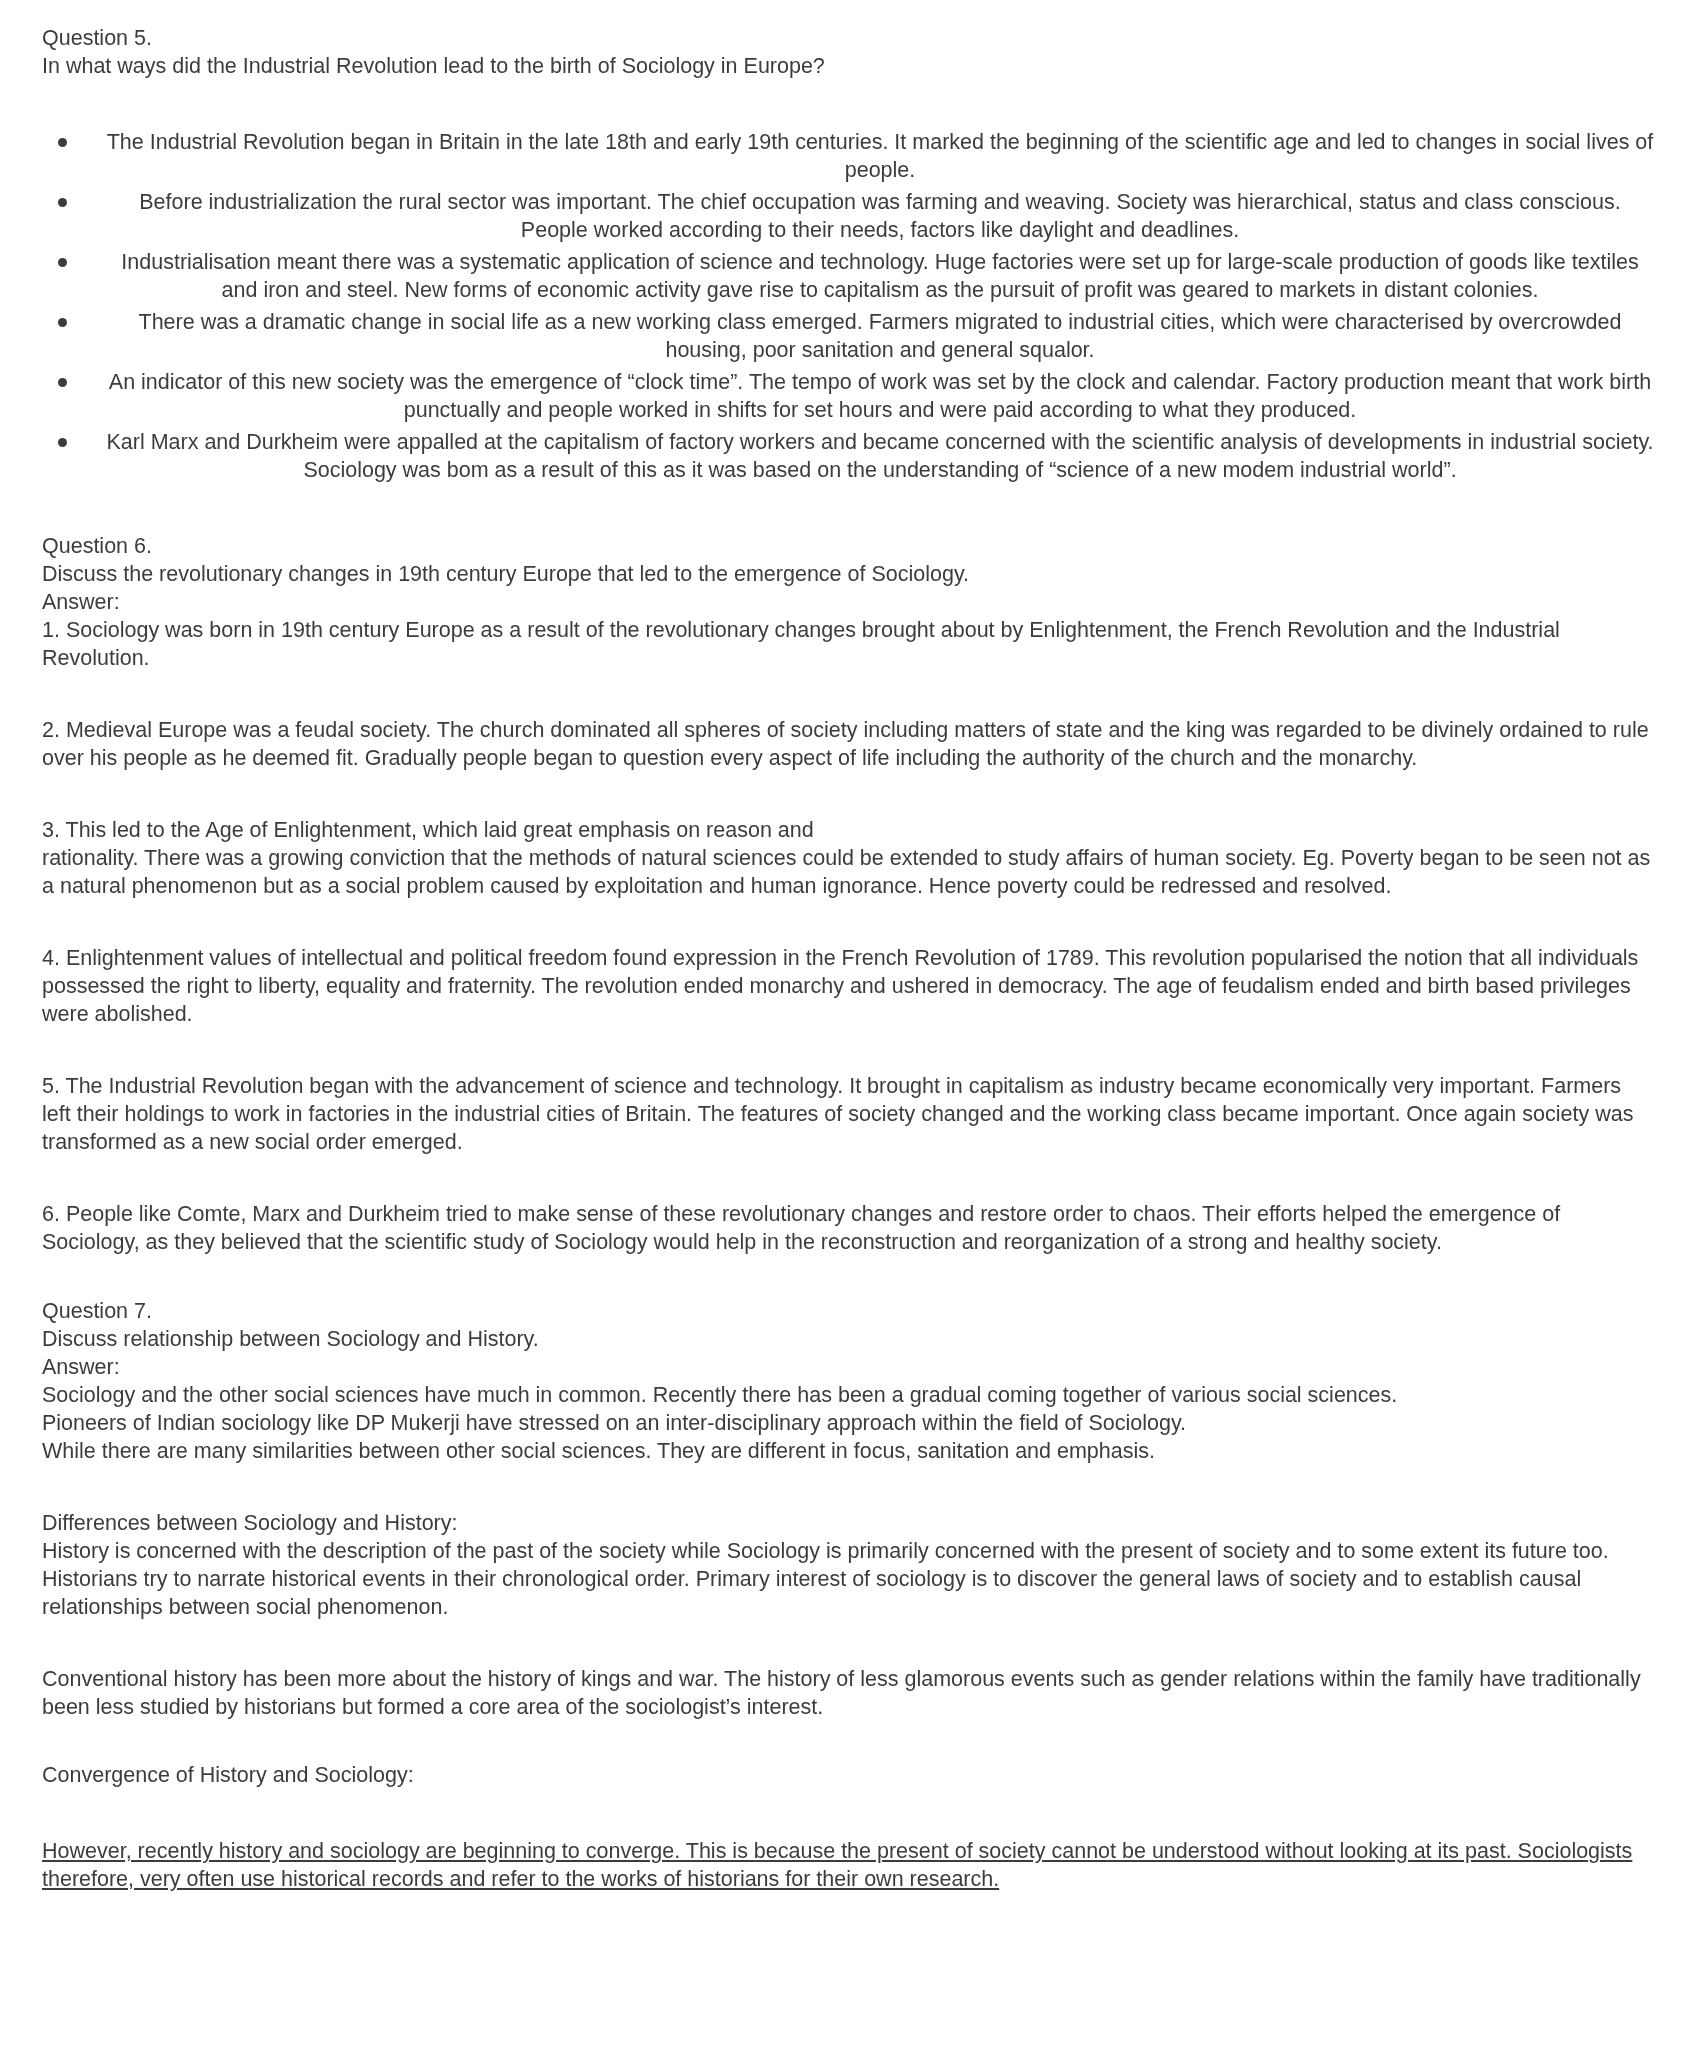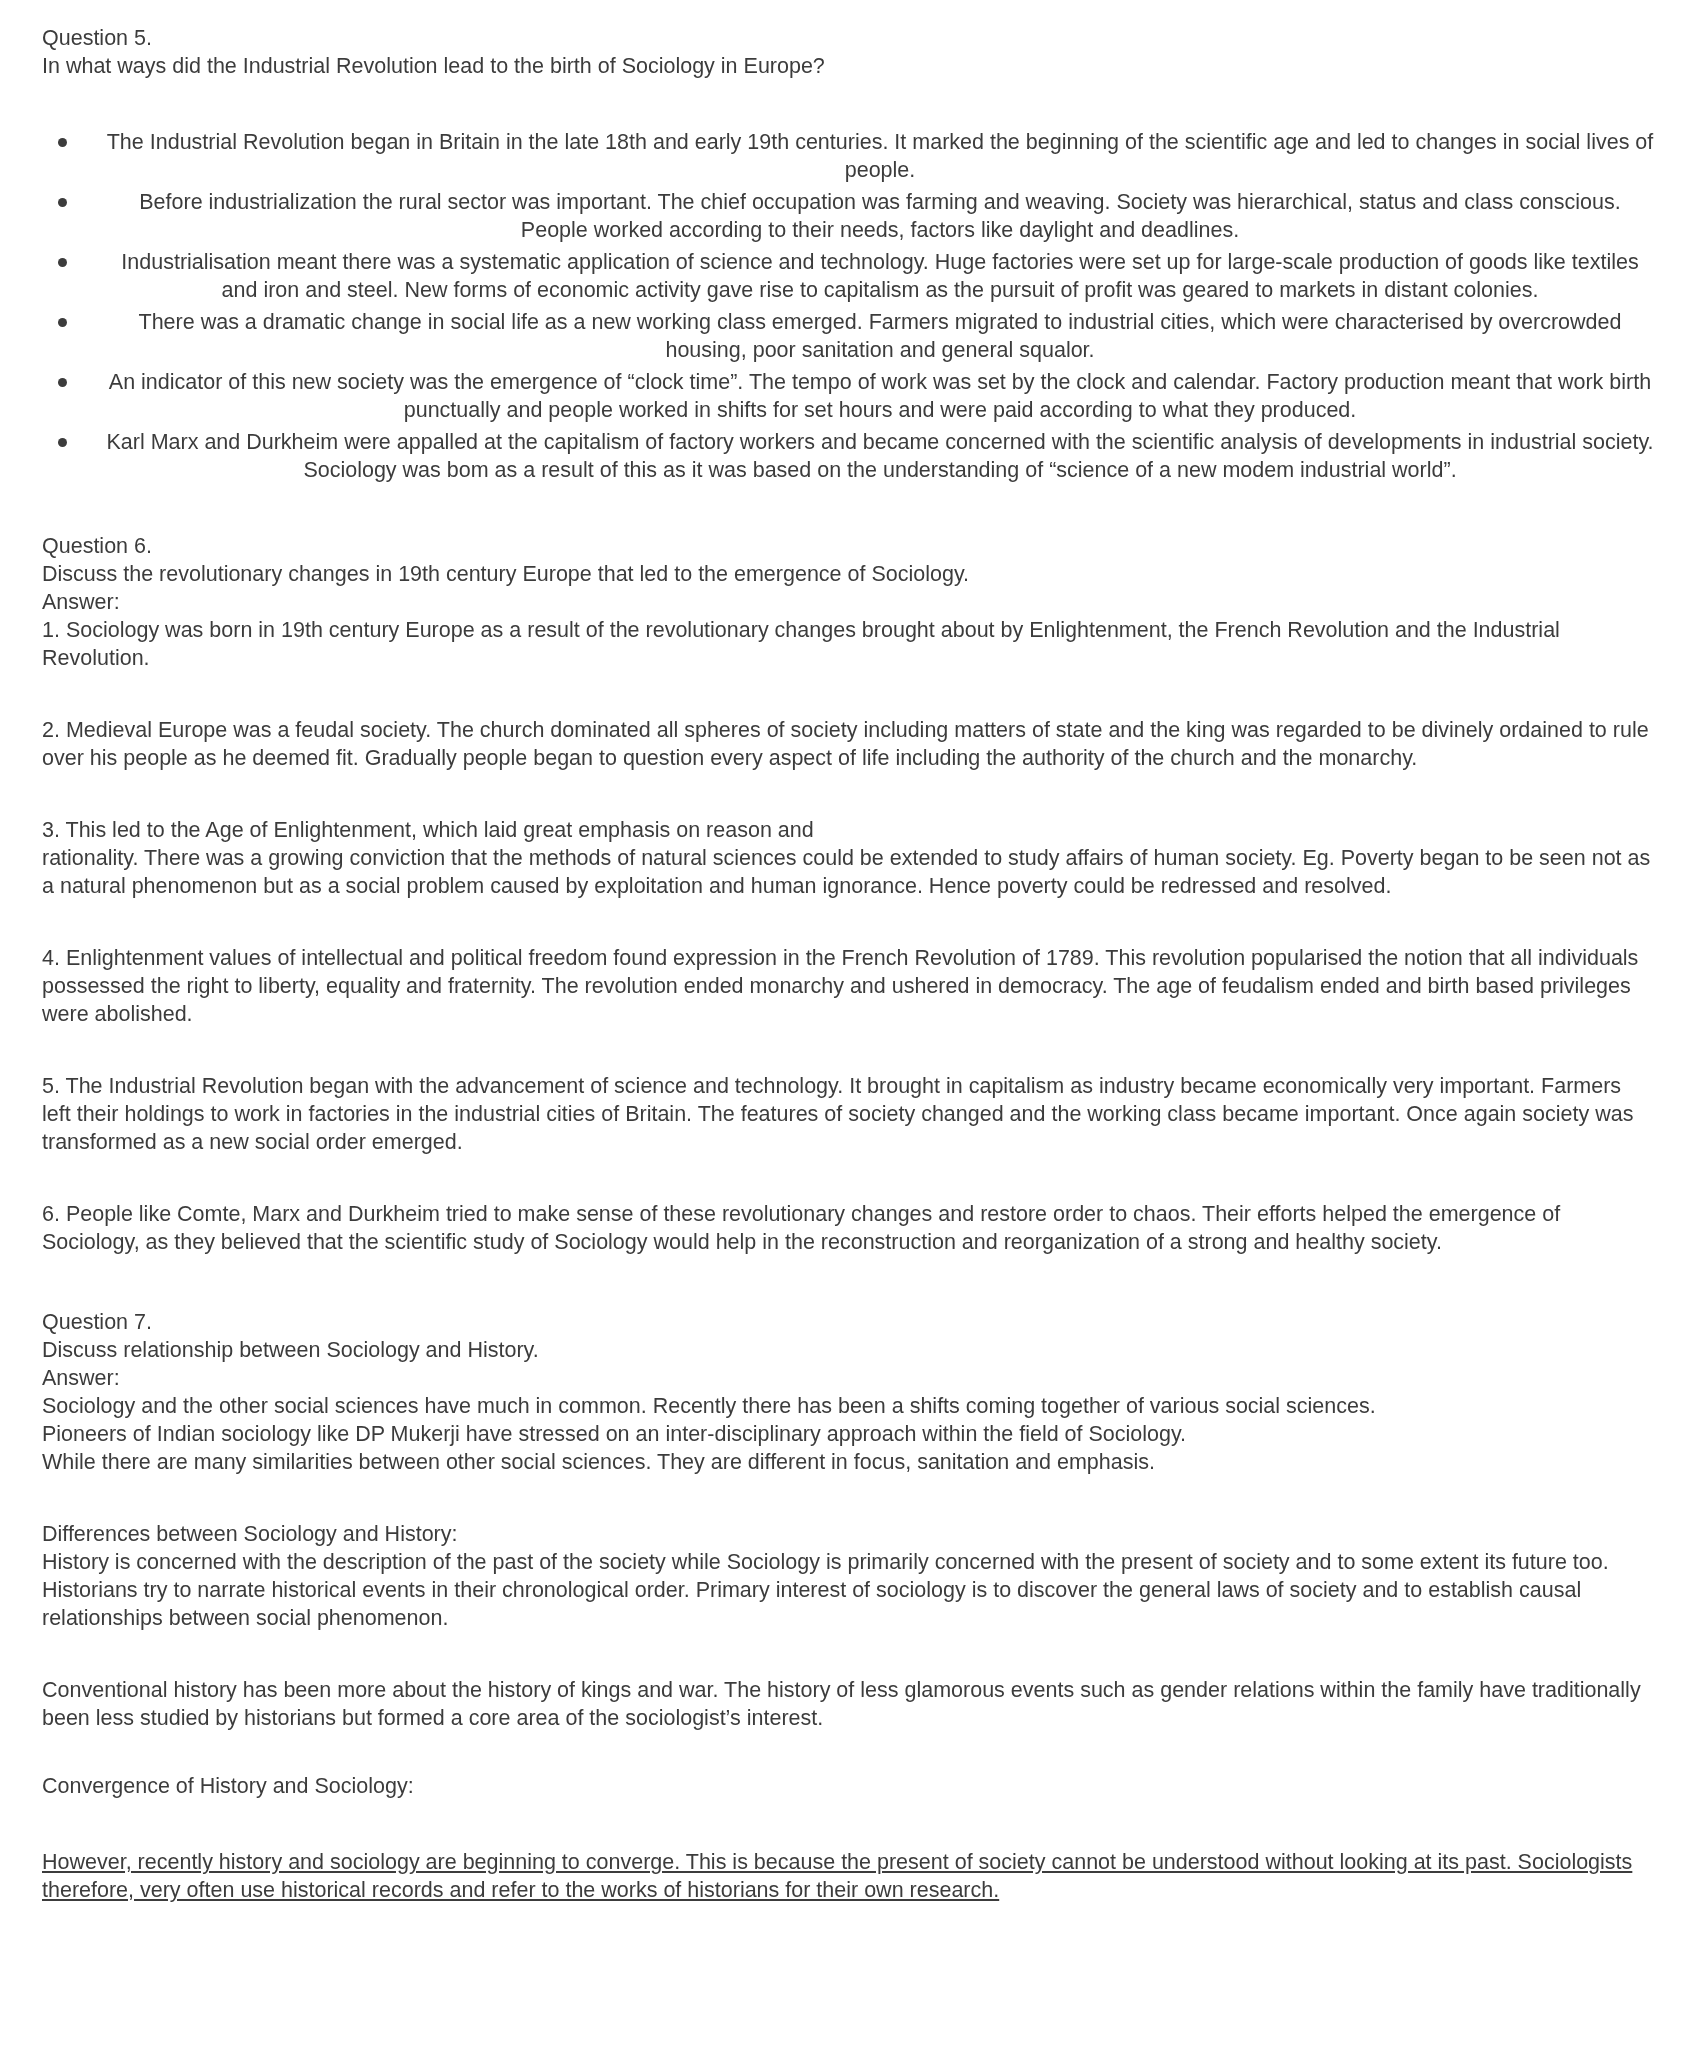--- a/index.html
+++ b/index.html
@@ -32,21 +32,21 @@
     position: absolute;
     left: 16px;
     top: 10px;
     width: 9px;
     height: 9px;
     border-radius: 50%;
     background: #3c3c3c;
   }
   .section-q6 { margin-top: 48px; }
   .num-para { margin-top: 44px; }
-  .section-q7 { margin-top: 52px; }
+  .section-q7 { margin-top: 41px; }
   .diff-block { margin-top: 44px; }
   .conventional { margin-top: 44px; }
   .convergence-heading { margin-top: 40px; }
   .final-para { margin-top: 48px; text-decoration: underline; }
 </style>
 </head>
 <body>
 
 <div class="section-q5">
   <div class="line">Question 5.</div>
@@ -79,21 +79,21 @@
 
   <div class="num-para">5. The Industrial Revolution began with the advancement of science and technology. It brought in capitalism as industry became economically very important. Farmers left their holdings to work in factories in the industrial cities of Britain. The features of society changed and the working class became important. Once again society was transformed as a new social order emerged.</div>
 
   <div class="num-para">6. People like Comte, Marx and Durkheim tried to make sense of these revolutionary changes and restore order to chaos. Their efforts helped the emergence of Sociology, as they believed that the scientific study of Sociology would help in the reconstruction and reorganization of a strong and healthy society.</div>
 </div>
 
 <div class="section-q7">
   <div class="line">Question 7.</div>
   <div class="line">Discuss relationship between Sociology and History.</div>
   <div class="line">Answer:</div>
-  <div class="line">Sociology and the other social sciences have much in common. Recently there has been a shifts coming together of various social sciences.</div>
+  <div class="line">Sociology and the other social sciences have much in common. Recently there has been a gradual coming together of various social sciences.</div>
   <div class="line">Pioneers of Indian sociology like DP Mukerji have stressed on an inter-disciplinary approach within the field of Sociology.</div>
   <div class="line">While there are many similarities between other social sciences. They are different in focus, sanitation and emphasis.</div>
 
   <div class="diff-block">
     <div class="line">Differences between Sociology and History:</div>
     <div class="line">History is concerned with the description of the past of the society while Sociology is primarily concerned with the present of society and to some extent its future too. Historians try to narrate historical events in their chronological order. Primary interest of sociology is to discover the general laws of society and to establish causal relationships between social phenomenon.</div>
   </div>
 
   <div class="conventional">Conventional history has been more about the history of kings and war. The history of less glamorous events such as gender relations within the family have traditionally been less studied by historians but formed a core area of the sociologist’s interest.</div>
 

